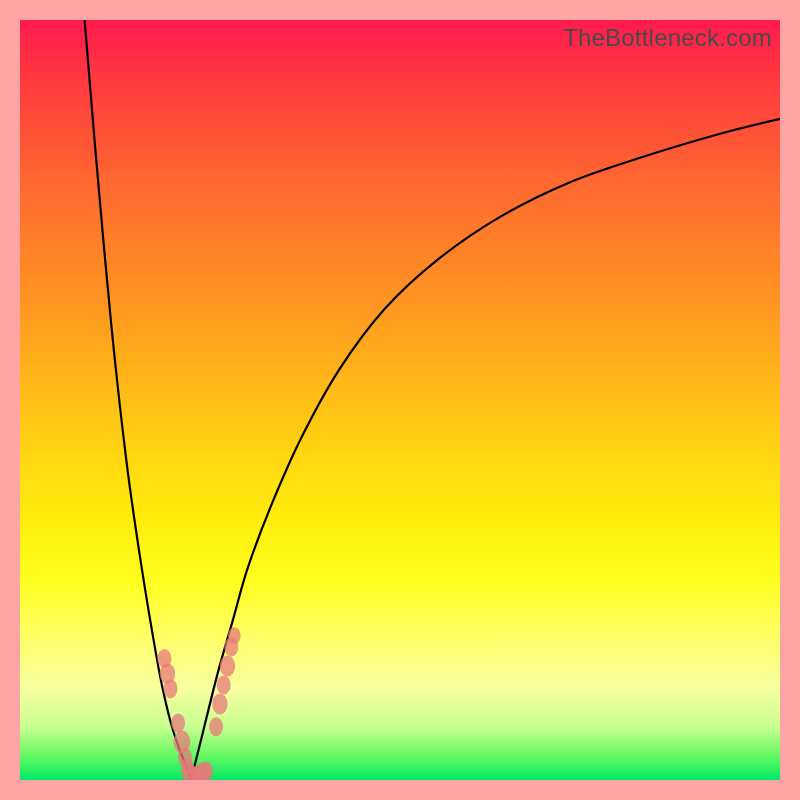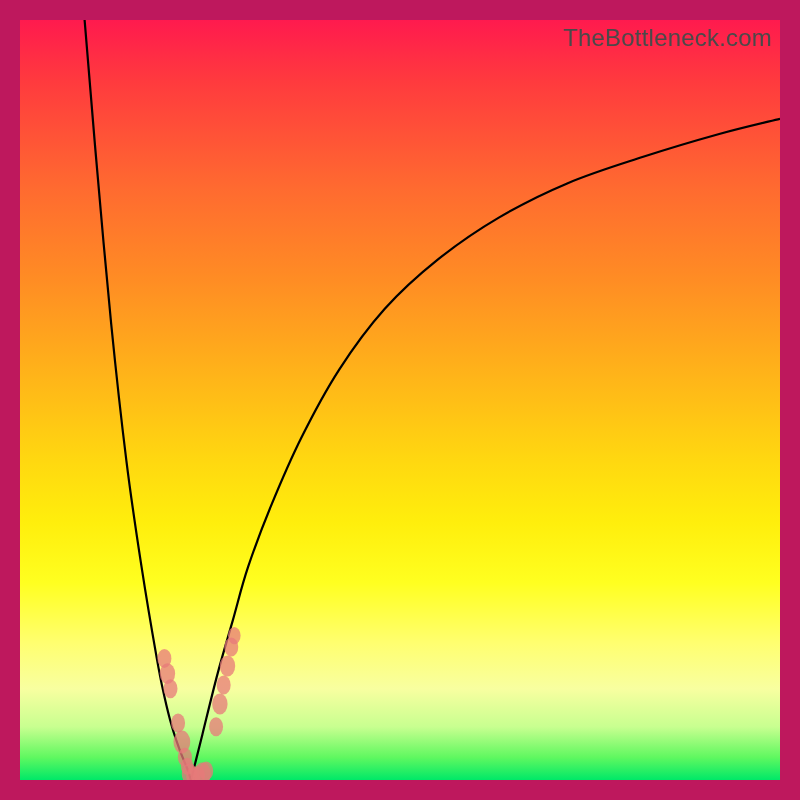--- a/index.html
+++ b/index.html
@@ -9,21 +9,21 @@
     height: 800px;
     overflow: hidden;
     background: #000;
     font-family: Arial, Helvetica, sans-serif;
   }
   .frame {
     position: absolute;
     top: 0; left: 0;
     width: 800px;
     height: 800px;
-    background: #be185d;
+    background: #fca5a5;
   }
   .plot {
     position: absolute;
     top: 20px;
     left: 20px;
     width: 760px;
     height: 760px;
     background: linear-gradient(to bottom,
       #FF1A4E 0%,
       #FF3A3E 8%,

